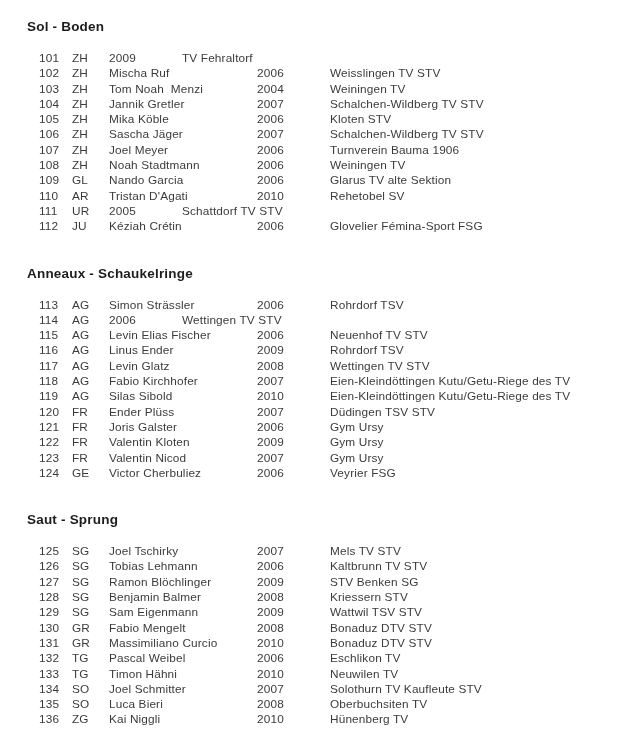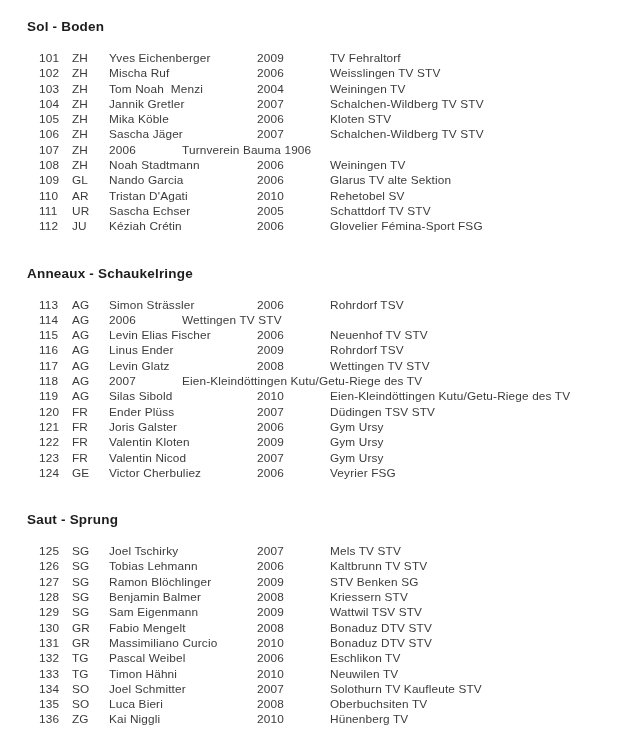--- a/index.html
+++ b/index.html
@@ -55,21 +55,20 @@
 <body>
 
 <div class="page">
   <main>
   <section class="section">
     <h2 class="section-title">Sol - Boden</h2>
     <div class="rows">
   <div class="row">
     <span class="c-num">101</span>
     <span class="c-canton">ZH</span>
-    <span class="c-name">Yves Eichenberger</span>
     <span class="c-year">2009</span>
     <span class="c-club">TV Fehraltorf</span>
   </div>
 
   <div class="row">
     <span class="c-num">102</span>
     <span class="c-canton">ZH</span>
     <span class="c-name">Mischa Ruf</span>
     <span class="c-year">2006</span>
     <span class="c-club">Weisslingen TV STV</span>
@@ -103,20 +102,21 @@
     <span class="c-num">106</span>
     <span class="c-canton">ZH</span>
     <span class="c-name">Sascha Jäger</span>
     <span class="c-year">2007</span>
     <span class="c-club">Schalchen-Wildberg TV STV</span>
   </div>
 
   <div class="row">
     <span class="c-num">107</span>
     <span class="c-canton">ZH</span>
+    <span class="c-name">Joel Meyer</span>
     <span class="c-year">2006</span>
     <span class="c-club">Turnverein Bauma 1906</span>
   </div>
 
   <div class="row">
     <span class="c-num">108</span>
     <span class="c-canton">ZH</span>
     <span class="c-name">Noah Stadtmann</span>
     <span class="c-year">2006</span>
     <span class="c-club">Weiningen TV</span>
@@ -134,21 +134,20 @@
     <span class="c-num">110</span>
     <span class="c-canton">AR</span>
     <span class="c-name">Tristan D'Agati</span>
     <span class="c-year">2010</span>
     <span class="c-club">Rehetobel SV</span>
   </div>
 
   <div class="row">
     <span class="c-num">111</span>
     <span class="c-canton">UR</span>
-    <span class="c-name">Sascha Echser</span>
     <span class="c-year">2005</span>
     <span class="c-club">Schattdorf TV STV</span>
   </div>
 
   <div class="row">
     <span class="c-num">112</span>
     <span class="c-canton">JU</span>
     <span class="c-name">Kéziah Crétin</span>
     <span class="c-year">2006</span>
     <span class="c-club">Glovelier Fémina-Sport FSG</span>
@@ -194,20 +193,21 @@
     <span class="c-num">117</span>
     <span class="c-canton">AG</span>
     <span class="c-name">Levin Glatz</span>
     <span class="c-year">2008</span>
     <span class="c-club">Wettingen TV STV</span>
   </div>
 
   <div class="row">
     <span class="c-num">118</span>
     <span class="c-canton">AG</span>
+    <span class="c-name">Fabio Kirchhofer</span>
     <span class="c-year">2007</span>
     <span class="c-club">Eien-Kleindöttingen Kutu/Getu-Riege des TV</span>
   </div>
 
   <div class="row">
     <span class="c-num">119</span>
     <span class="c-canton">AG</span>
     <span class="c-name">Silas Sibold</span>
     <span class="c-year">2010</span>
     <span class="c-club">Eien-Kleindöttingen Kutu/Getu-Riege des TV</span>

